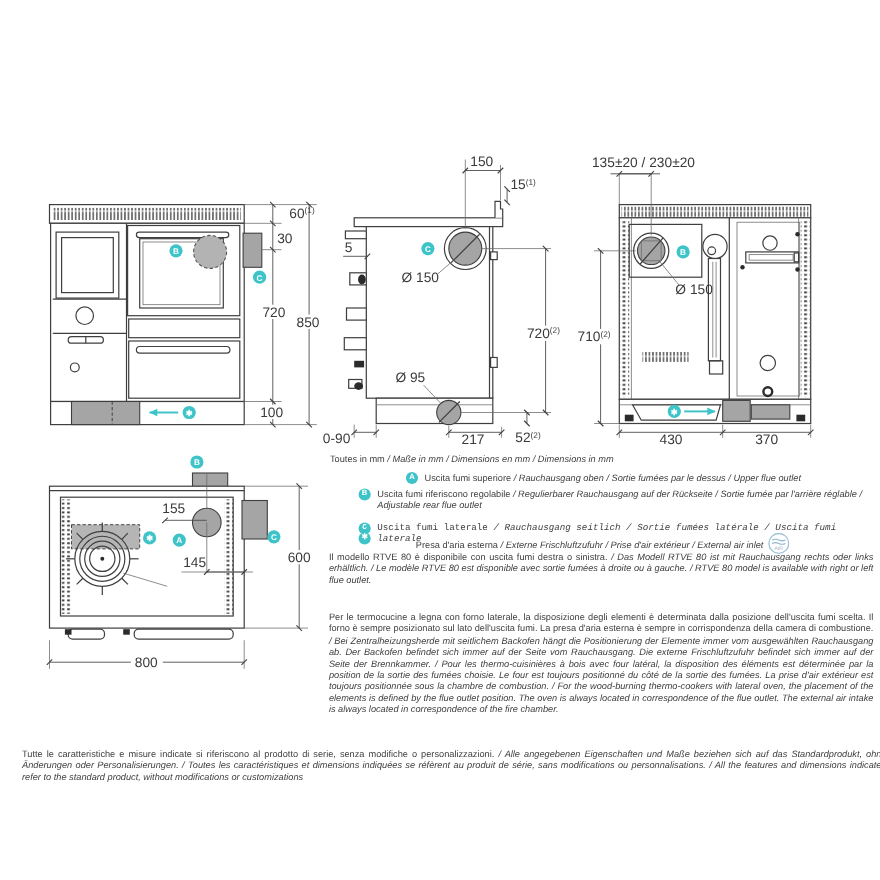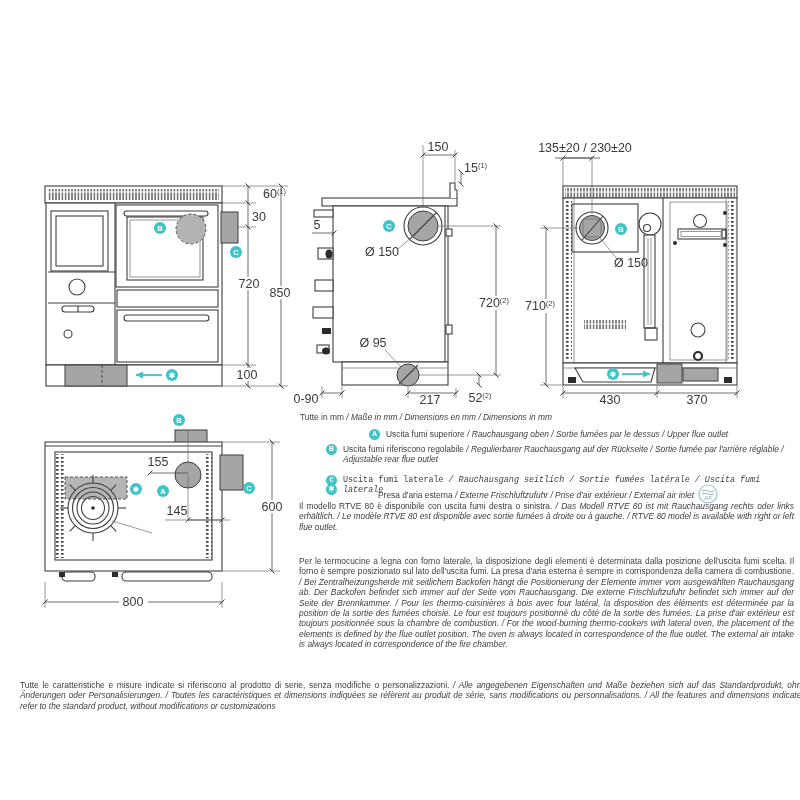--- a/index.html
+++ b/index.html
@@ -314,21 +314,21 @@
     <text class="dimtxt" x="272" y="511" text-anchor="middle">600</text>
     <line class="thin" x1="45" y1="582" x2="45" y2="608"></line>
     <line class="thin" x1="222" y1="582" x2="222" y2="608"></line>
     <line class="dim" x1="45" y1="602" x2="222" y2="602" marker-start="url(#tick)" marker-end="url(#tick)"></line>
     <rect class="wbg" x="119" y="596" width="29" height="12"></rect>
     <text class="dimtxt" x="133" y="606" text-anchor="middle">800</text>
   </g>
 </svg>
 
 <div class="abs note" style="left:300px; top:412px; width:494px;">
-  <span>Tutte in mm</span><span class="it"> / Maße in mm / Dimensions en mm / Dimensions in mm</span>
+  <span>Toutes in mm</span><span class="it"> / Maße in mm / Dimensions en mm / Dimensions in mm</span>
 </div>
 
 <div class="abs leg-row" style="left:326px; top:429px; width:468px;padding-left:43px;">
   <span class="leg-ic">A</span>
   <span><span>Uscita fumi superiore</span><span class="it"> / Rauchausgang oben  / Sortie fumées par le dessus / Upper flue outlet</span></span>
 </div>
 <div class="abs leg-row" style="left:326px; top:444px; width:468px;">
   <span class="leg-ic">B</span>
   <span><span>Uscita fumi riferiscono regolabile</span><span class="it"> /  Regulierbarer Rauchausgang auf der Rückseite / Sortie fumée par l'arrière réglable / Adjustable rear flue outlet</span></span>
 </div>

